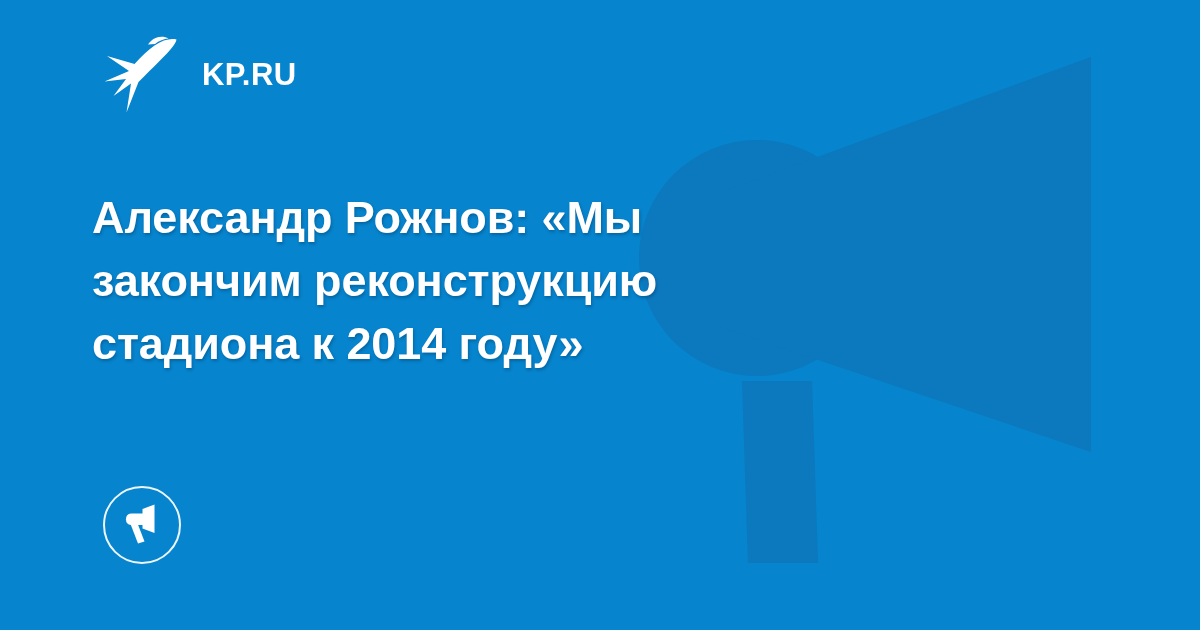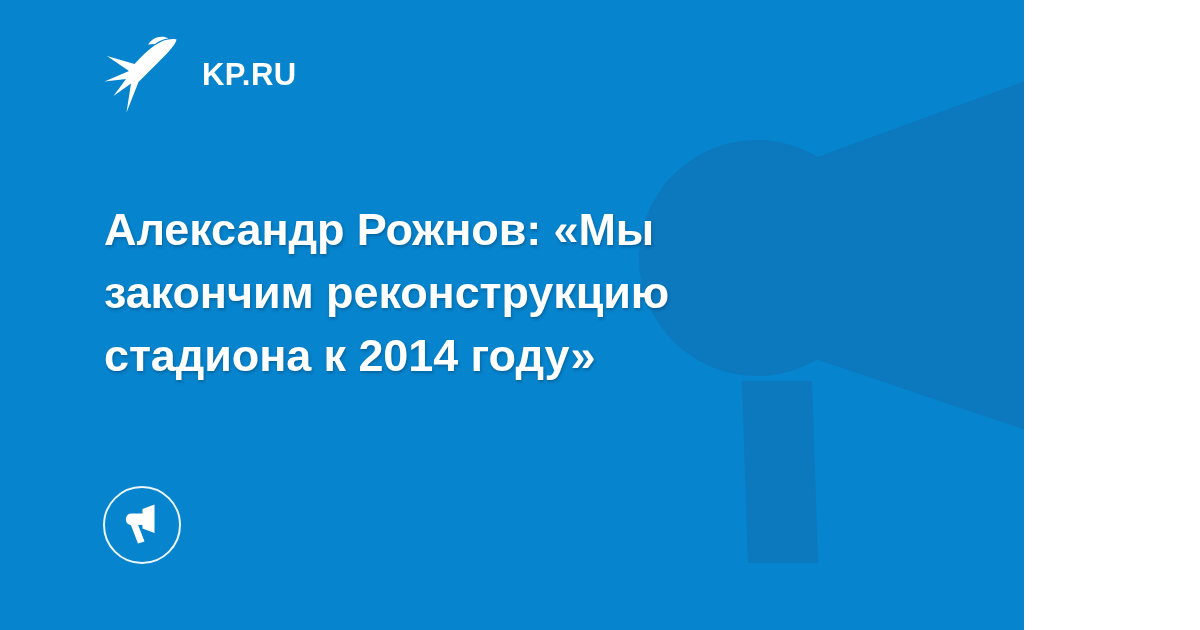--- a/index.html
+++ b/index.html
@@ -7,21 +7,21 @@
     margin: 0;
     padding: 0;
     background: #ffffff;
   }
   body {
     font-family: "Liberation Sans", "DejaVu Sans", sans-serif;
   }
 
   .card {
     position: relative;
-    width: 1024px;
+    width: 1200px;
     height: 630px;
     overflow: hidden;
     background: #0684cd;
   }
 
   
   .bg-megaphone {
     position: absolute;
     inset: 0;
     width: 1200px;
@@ -53,21 +53,21 @@
     line-height: 1;
     white-space: nowrap;
   }
 
   
   .headline {
     position: absolute;
     left: 92px;
     top: 186px;
     width: 740px;
-    margin: 12px;
+    margin: 0;
     color: #ffffff;
     font-size: 45px;
     font-weight: 700;
     line-height: 63px;
     letter-spacing: -0.1px;
     text-shadow: 1px 2px 3px rgba(0, 40, 75, 0.33);
     word-wrap: break-word;
   }
 
   

